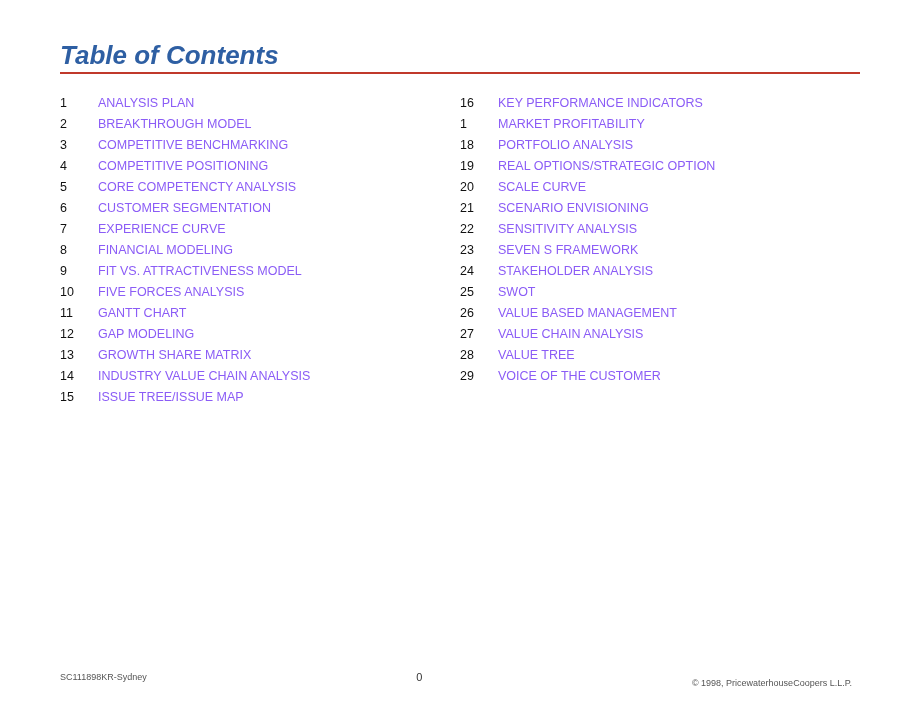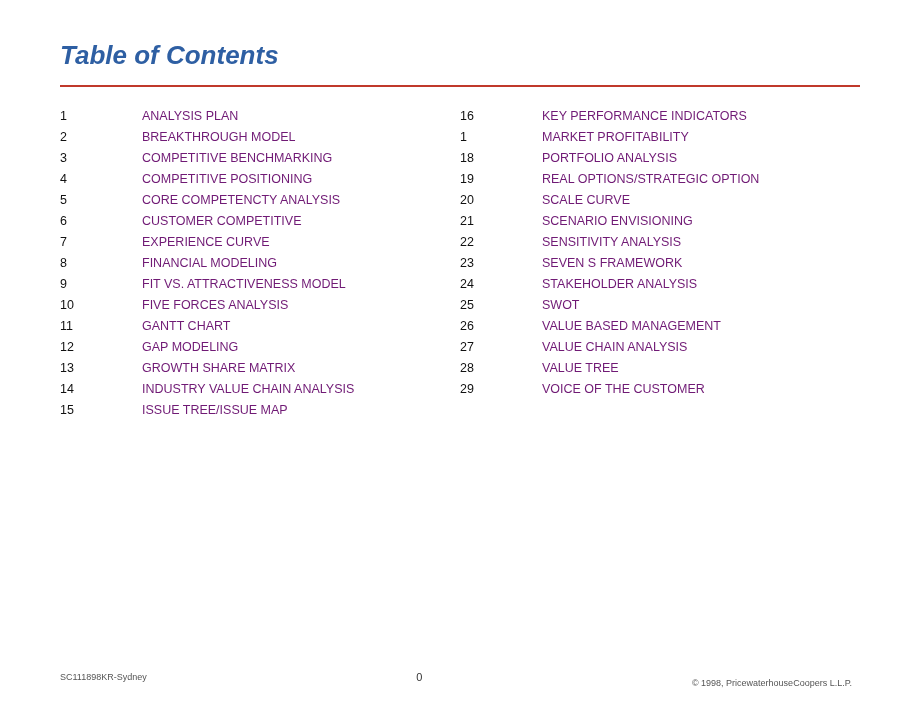--- a/index.html
+++ b/index.html
@@ -23,21 +23,21 @@
       background: #ffffff;
       padding: 40px 60px 30px 60px;
       position: relative;
     }
 
     .title {
       font-size: 26px;
       font-weight: bold;
       font-style: italic;
       color: #2e5fa3;
-      margin-bottom: 14px;
+      margin-bottom: 1px;
     }
 
     .divider {
       height: 2px;
       background-color: #c0392b;
       margin-bottom: 22px;
     }
 
     .toc-container {
       display: flex;
@@ -58,22 +58,21 @@
       font-size: 12.5px;
       font-weight: normal;
       color: #111;
       min-width: 38px;
       flex-shrink: 0;
     }
 
     .toc-text {
       font-size: 12.5px;
       font-weight: normal;
-      color: #701a75;
-      margin-left: 44px;
+      color: #8b5cf6;
     }
 
     .footer {
       position: absolute;
       bottom: 18px;
       left: 0;
       right: 8px;
       display: flex;
       justify-content: space-between;
       align-items: center;
@@ -122,21 +121,21 @@
         <div class="toc-row">
           <span class="toc-num">4</span>
           <span class="toc-text">COMPETITIVE POSITIONING</span>
         </div>
         <div class="toc-row">
           <span class="toc-num">5</span>
           <span class="toc-text">CORE COMPETENCTY ANALYSIS</span>
         </div>
         <div class="toc-row">
           <span class="toc-num">6</span>
-          <span class="toc-text">CUSTOMER COMPETITIVE</span>
+          <span class="toc-text">CUSTOMER SEGMENTATION</span>
         </div>
         <div class="toc-row">
           <span class="toc-num">7</span>
           <span class="toc-text">EXPERIENCE CURVE</span>
         </div>
         <div class="toc-row">
           <span class="toc-num">8</span>
           <span class="toc-text">FINANCIAL MODELING</span>
         </div>
         <div class="toc-row">

